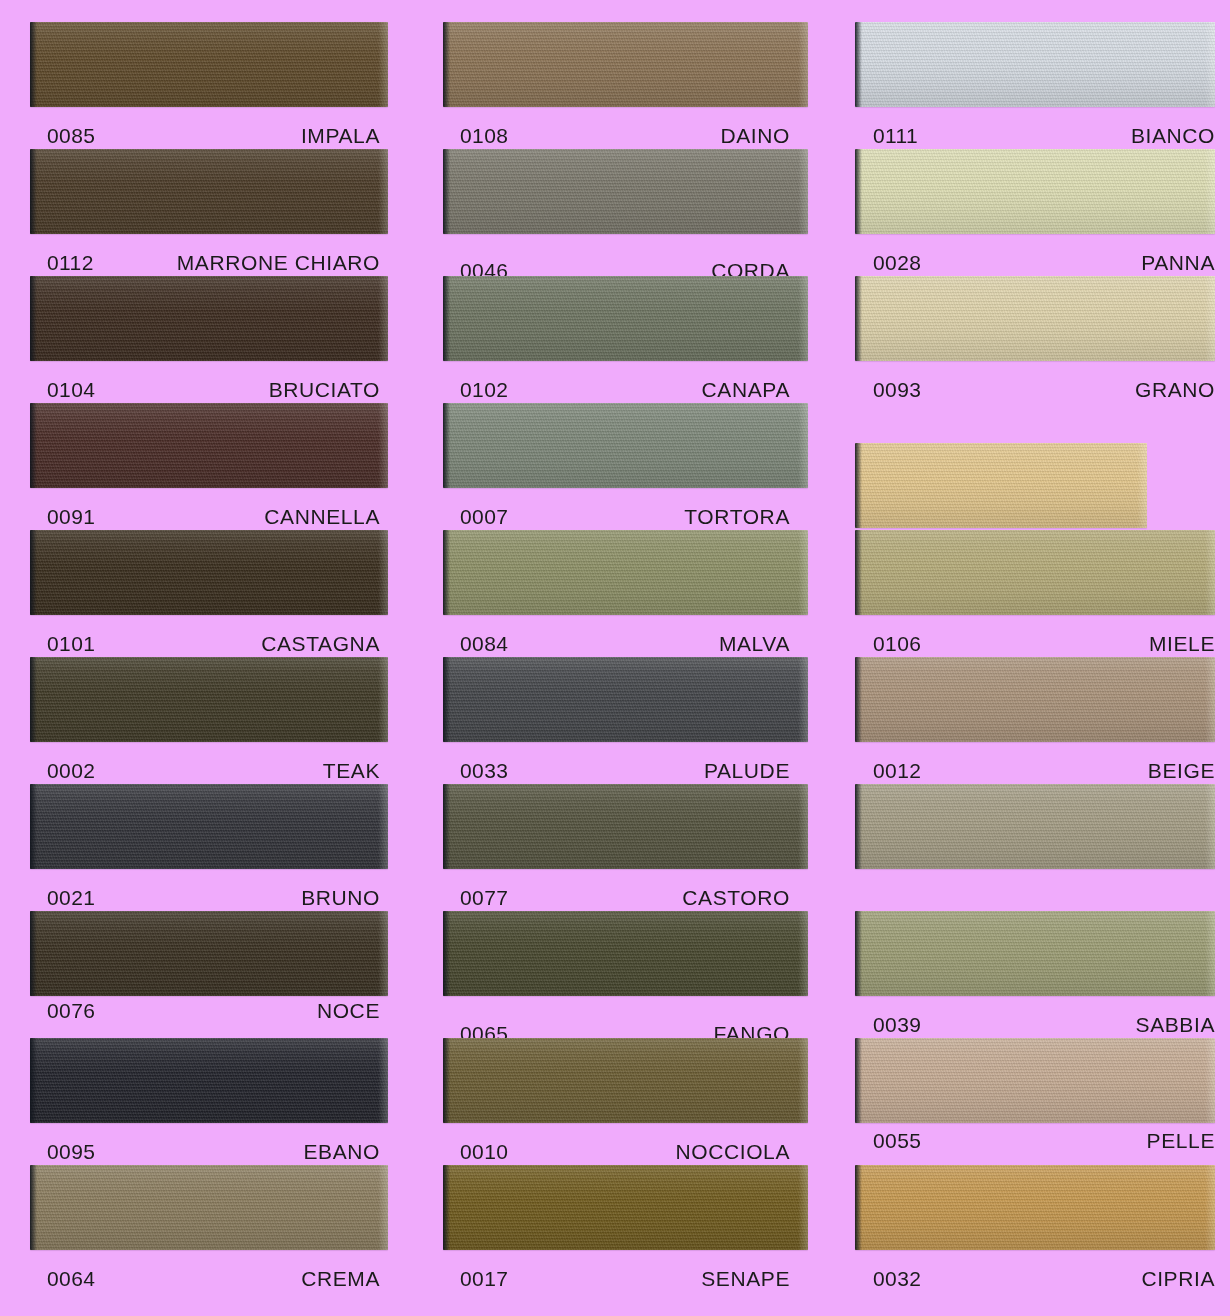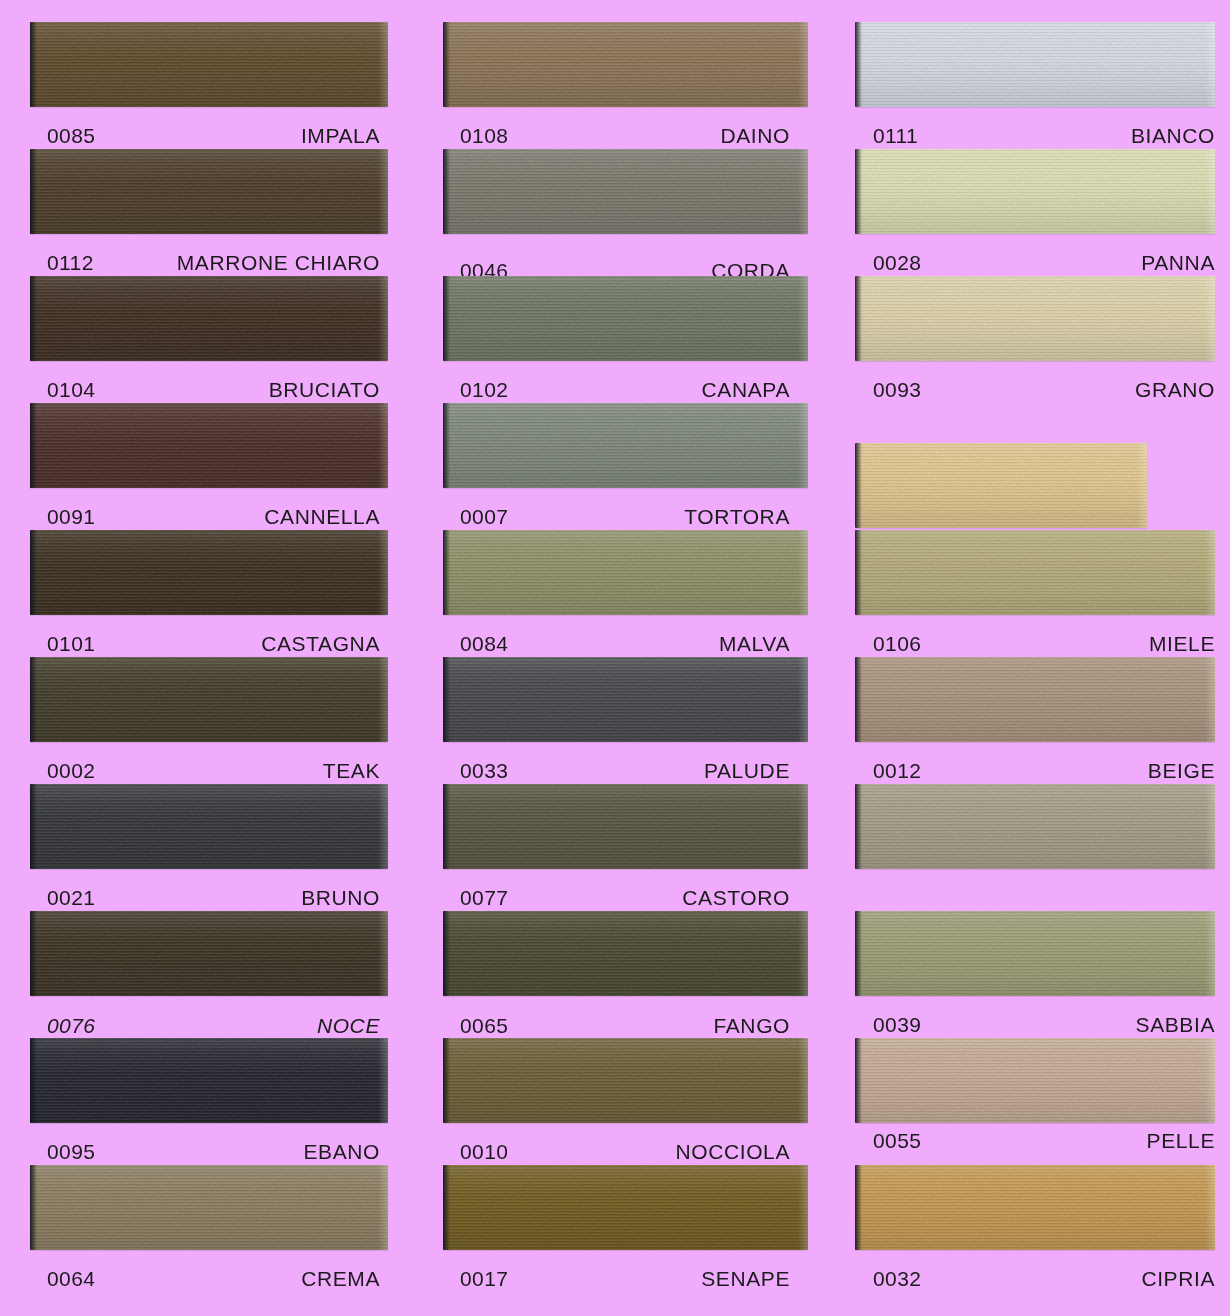--- a/index.html
+++ b/index.html
@@ -231,21 +231,21 @@
         </div>
       </div>
       <div class="swatch-row" style="position: absolute; left: 0px; top: 911px; width: 358px;">
         <div class="skein" style="height: 85px; background: rgb(58, 49, 34);">
           <div class="threads"></div>
           <div class="weave"></div>
           <div class="sheen"></div>
           <div class="spine"></div>
           <div class="fray"></div>
         </div>
-        <div class="label-row" style="height: 26px; width: 358px; padding-top: 18px; font-style: italic;">
+        <div class="label-row" style="height: 26px; width: 358px; padding-top: 3px;">
           <span class="code">0076</span>
           <span class="name">NOCE</span>
         </div>
       </div>
       <div class="swatch-row" style="position: absolute; left: 0px; top: 1038px; width: 358px;">
         <div class="skein" style="height: 85px; background: rgb(35, 36, 44);">
           <div class="threads"></div>
           <div class="weave"></div>
           <div class="sheen"></div>
           <div class="spine"></div>
@@ -363,21 +363,21 @@
         </div>
       </div>
       <div class="swatch-row" style="position: absolute; left: 0px; top: 911px; width: 365px;">
         <div class="skein" style="height: 85px; background: rgb(72, 72, 47);">
           <div class="threads"></div>
           <div class="weave"></div>
           <div class="sheen"></div>
           <div class="spine"></div>
           <div class="fray"></div>
         </div>
-        <div class="label-row" style="height: 42px; width: 365px; padding-top: 18px;">
+        <div class="label-row" style="height: 42px; width: 365px; padding-top: 26px;">
           <span class="code">0065</span>
           <span class="name">FANGO</span>
         </div>
       </div>
       <div class="swatch-row" style="position: absolute; left: 0px; top: 1038px; width: 365px;">
         <div class="skein" style="height: 85px; background: rgb(107, 93, 52);">
           <div class="threads"></div>
           <div class="weave"></div>
           <div class="sheen"></div>
           <div class="spine"></div>

